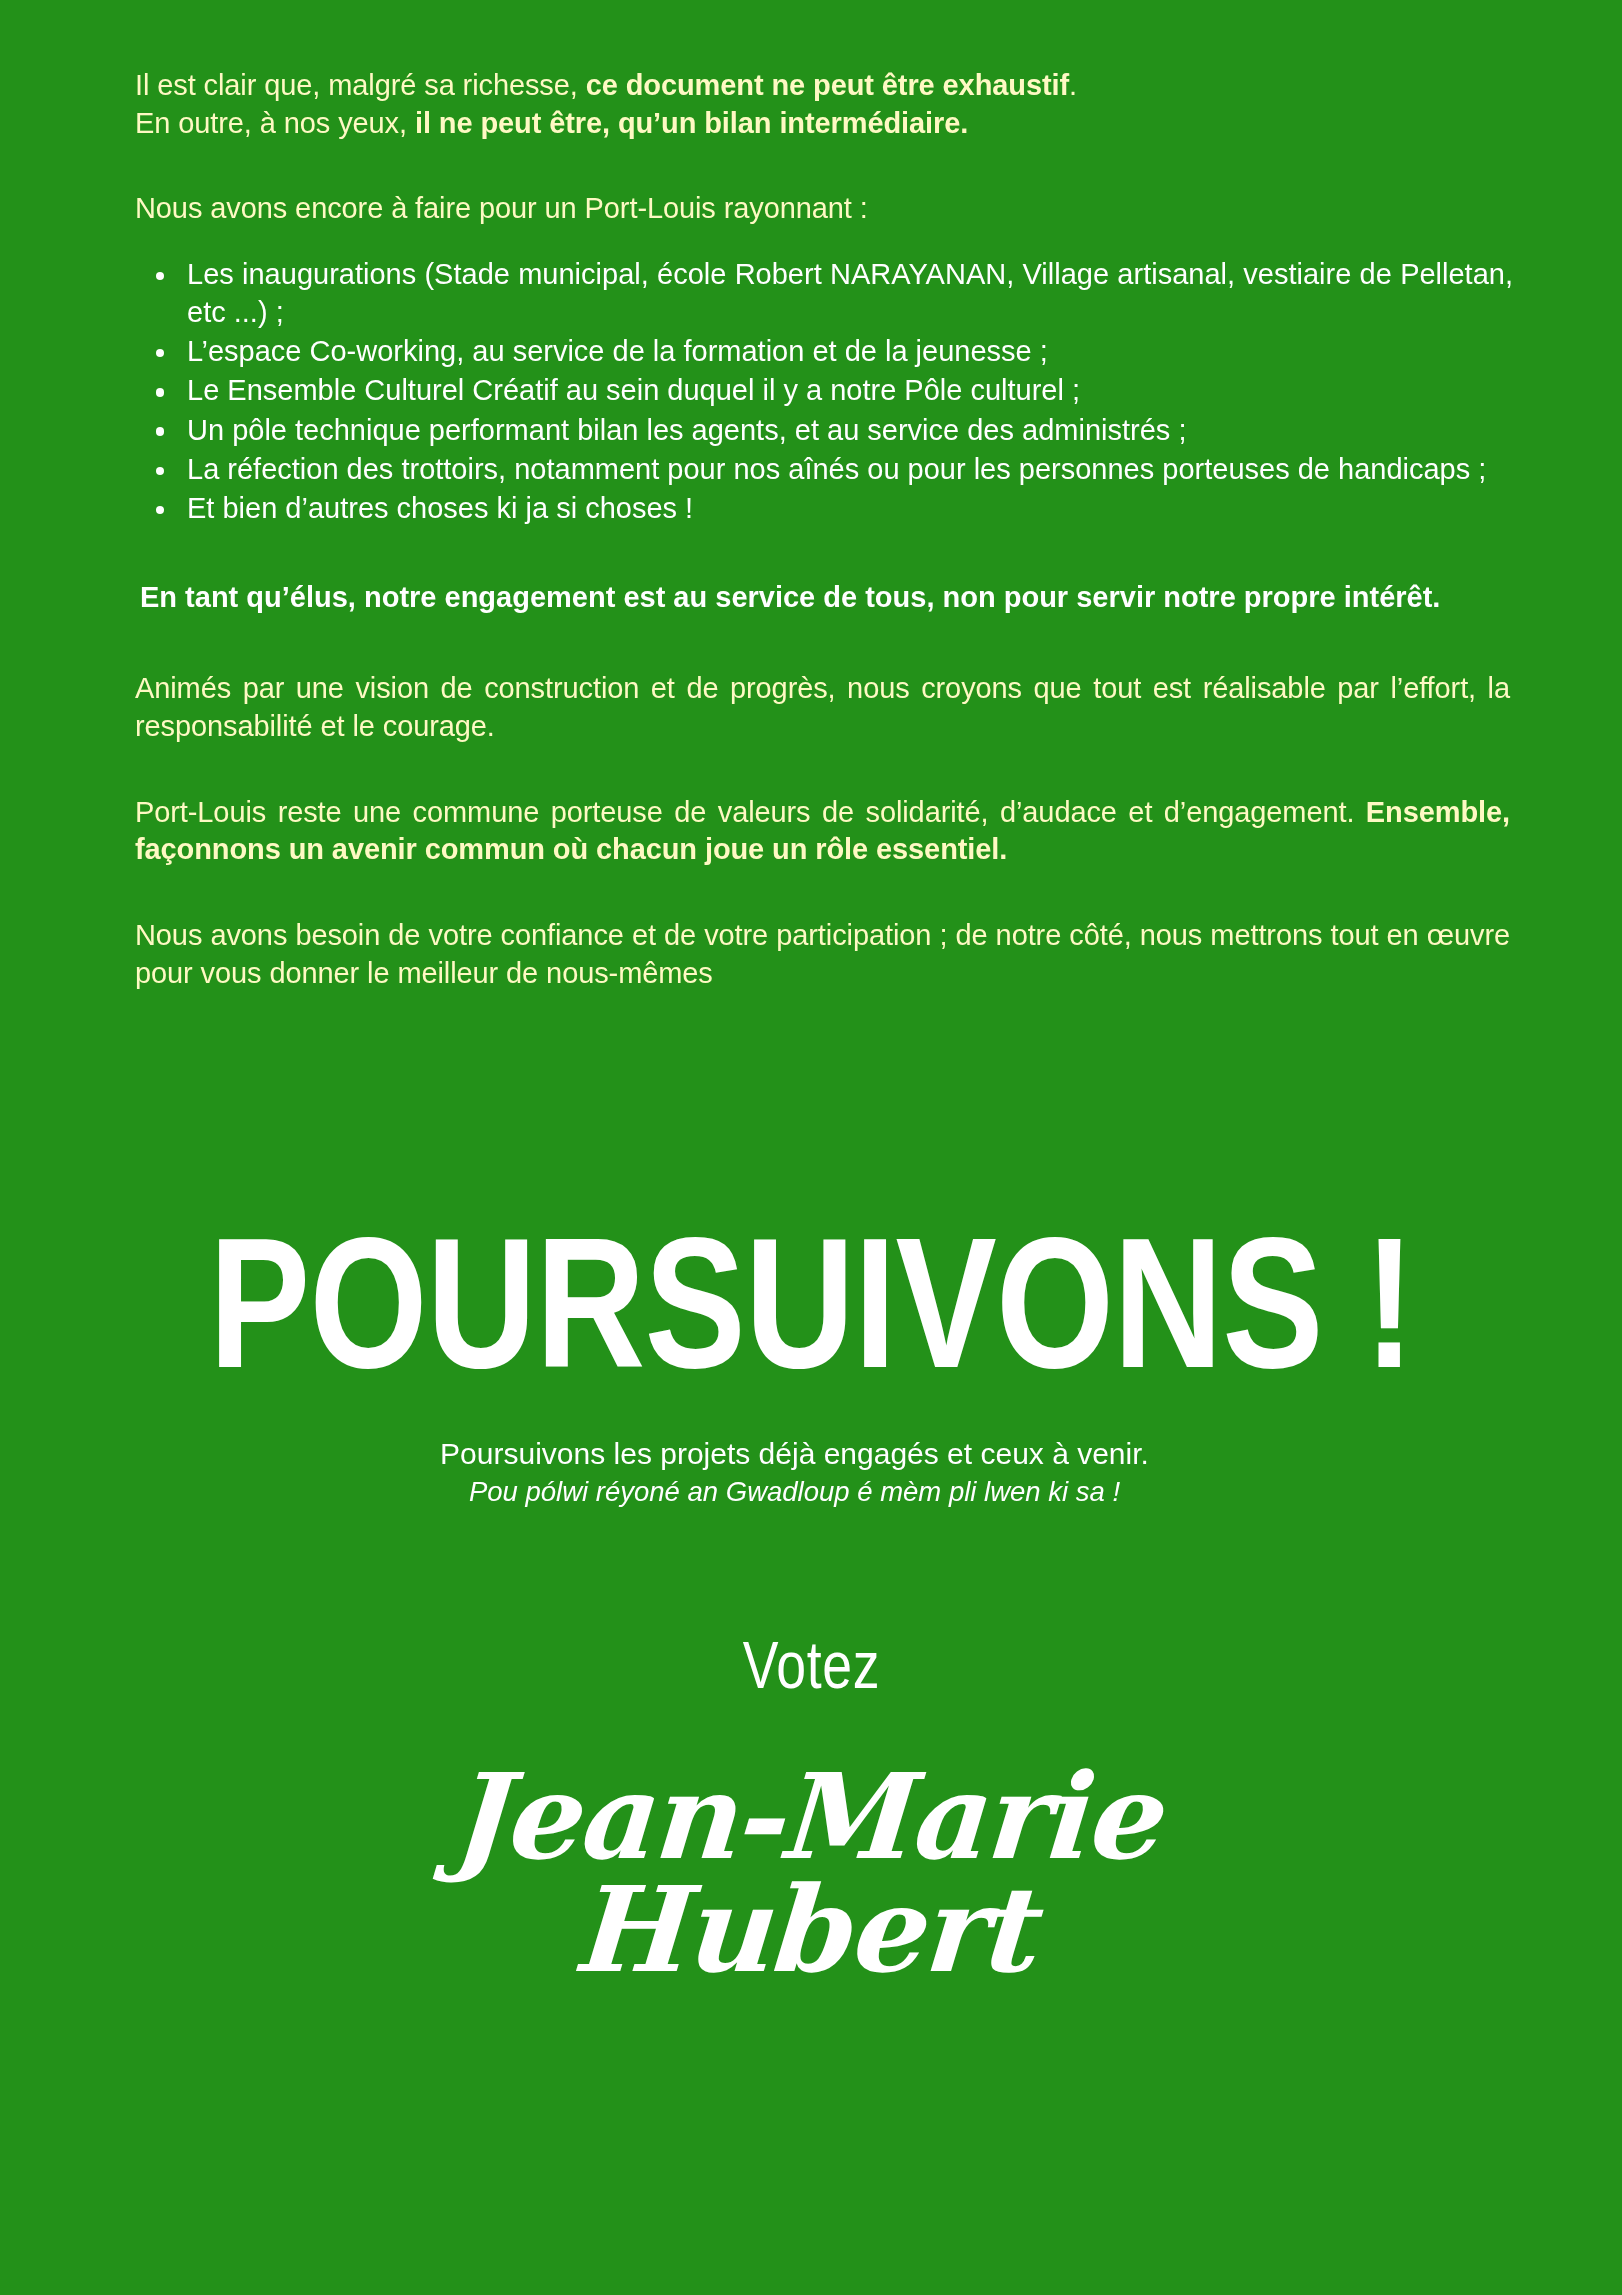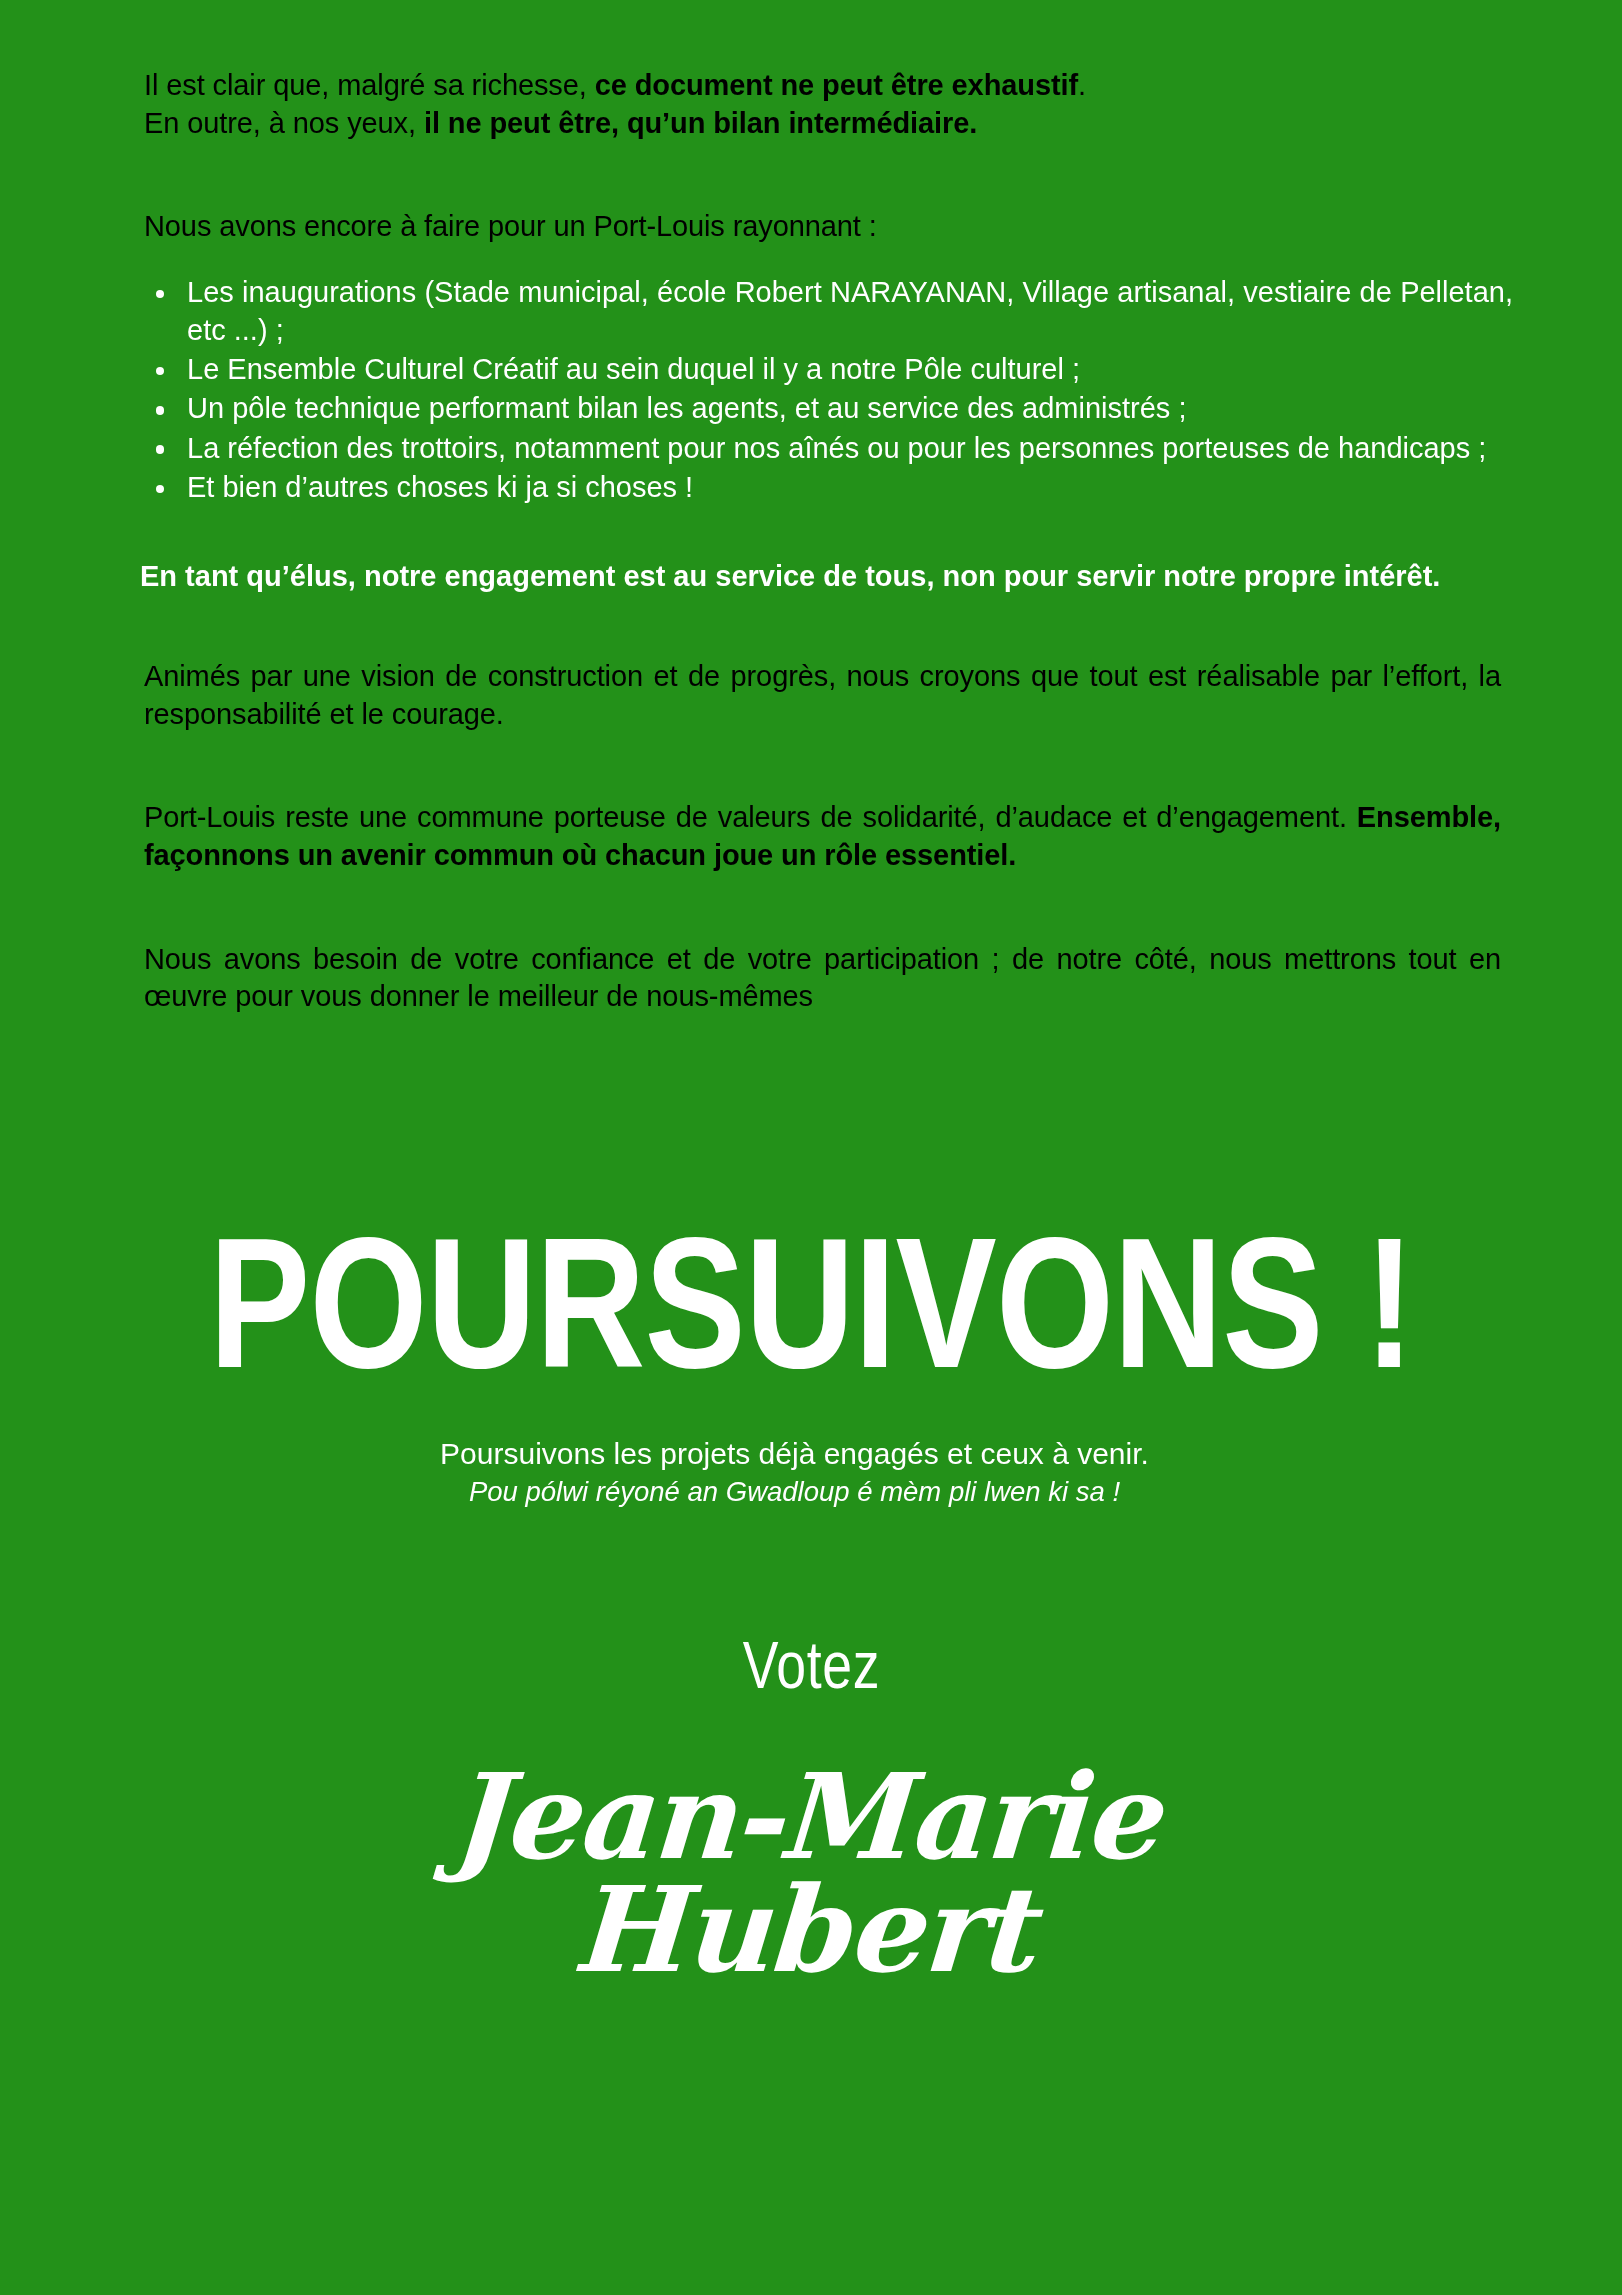--- a/index.html
+++ b/index.html
@@ -30,22 +30,22 @@
     position: absolute;
     left: 132px;
     top: 0;
     width: 1381px;
   }
 
   
   .para {
     font-size: 29px;
     line-height: 1.30;
-    color: #000000;
-    margin: 12px;
+    color: #fef9c3;
+    margin: 3px;
     letter-spacing: -0.1px;
   }
 
   .para.justify {
     text-align: justify;
     text-justify: inter-word;
   }
 
   .para b,
   .para strong {
@@ -195,20 +195,21 @@
       <span class="line"><span>Il est clair que, malgré sa richesse, </span><b>ce document ne peut être exhaustif</b><span>.</span></span>
       <span class="line"><span>En outre, à nos yeux, </span><b>il ne peut être, qu’un bilan intermédiaire.</b></span>
     </p>
 
     <div class="gap-lg"></div>
 
     <p class="para">Nous avons encore à faire pour un Port-Louis rayonnant :</p>
 
     <ul class="bullets">
       <li>Les inaugurations (Stade municipal, école Robert NARAYANAN, Village artisanal, vestiaire de Pelletan, etc ...) ;</li>
+      <li class="nojust">L’espace Co-working, au service de la formation et de la jeunesse ;</li>
       <li class="nojust">Le Ensemble Culturel Créatif au sein duquel il y a notre Pôle culturel ;</li>
       <li>Un pôle technique performant bilan les agents, et au service des administrés ;</li>
       <li>La réfection des trottoirs, notamment pour nos aînés ou pour les personnes porteuses de handicaps ;</li>
       <li class="nojust">Et bien d’autres choses ki ja si choses !</li>
     </ul>
 
     <div class="gap-lg"></div>
 
     <p class="bold-block">En tant qu’élus, notre engagement est au service de tous, non pour servir notre propre intérêt.</p>
 

